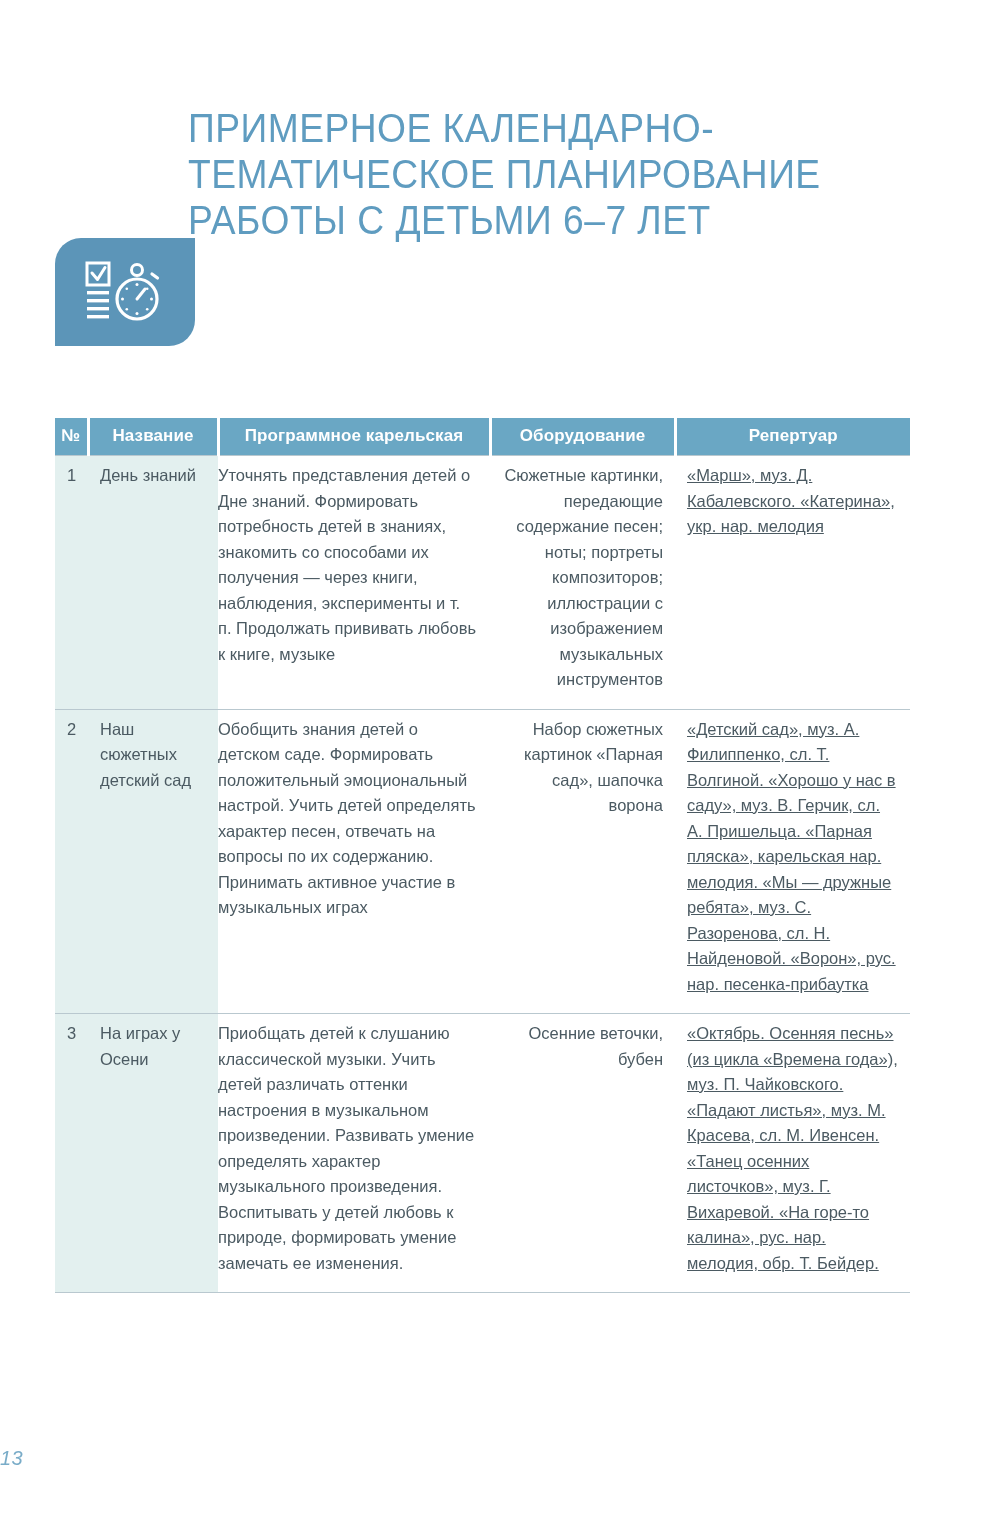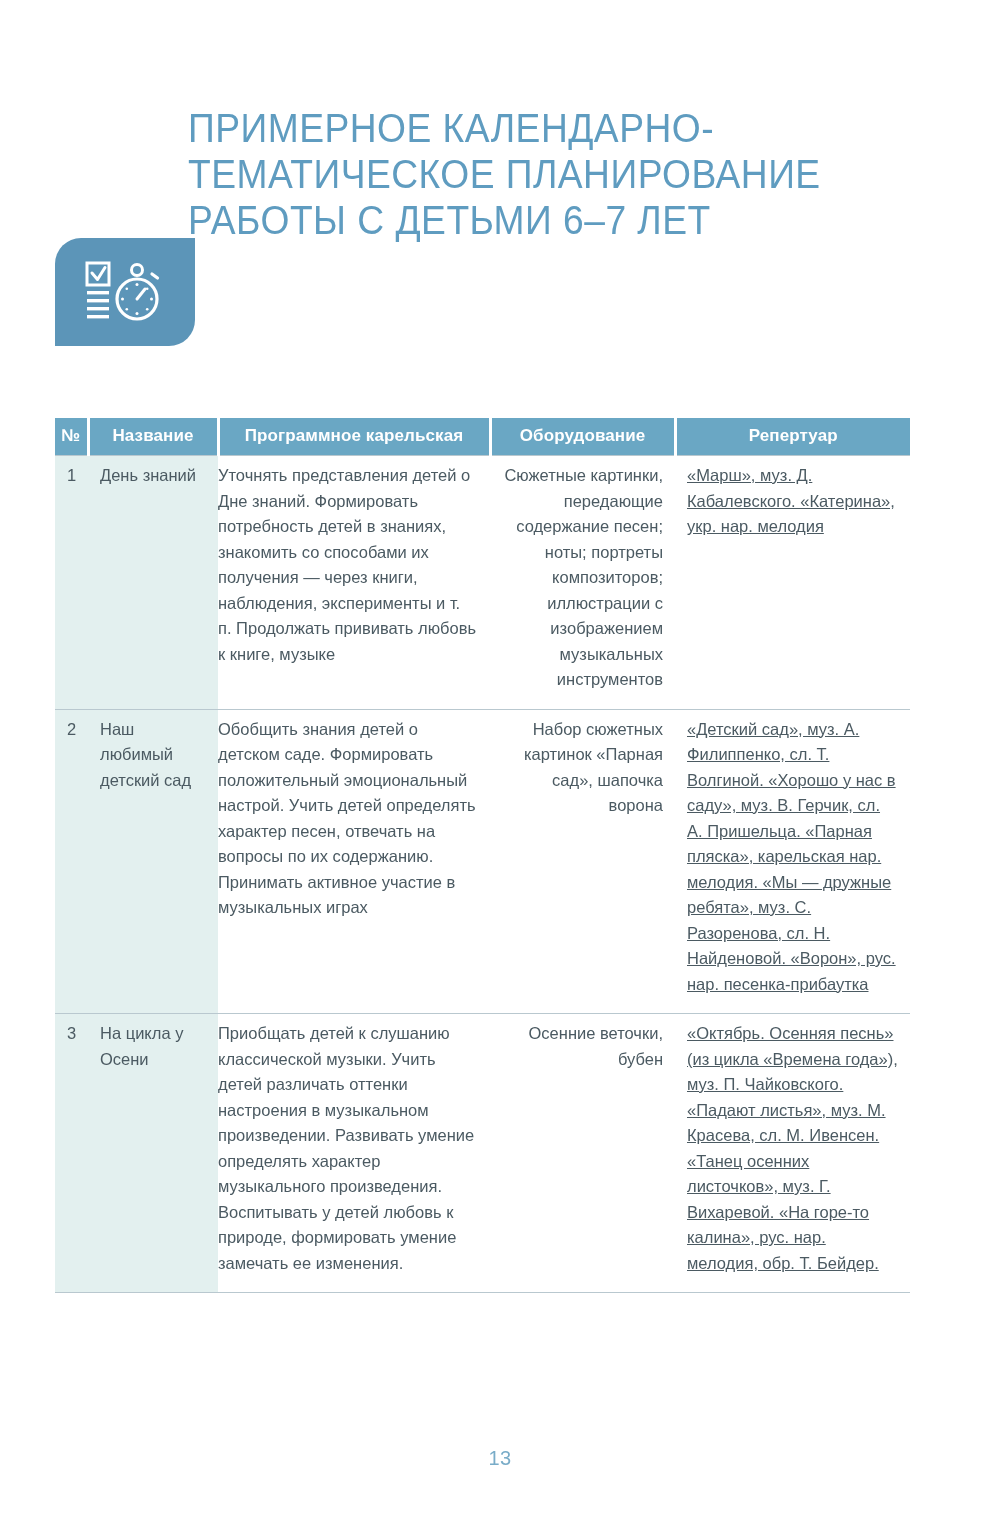--- a/index.html
+++ b/index.html
@@ -122,24 +122,25 @@
   tbody tr.data-row td.cell-rep     { padding-left: 12px; text-decoration: underline; }
 
   tbody tr.data-row.last-row td { border-bottom: 1.5px solid #b9c8cf; }
 
   
   .page-number {
     position: absolute;
     left: 0;
     top: 1447px;
     width: 1000px;
-    text-align: center;
+    text-align: left;
     font-size: 20px;
     color: #79acc8;
     letter-spacing: 0.5px;
+    font-style: italic;
   }
 </style>
 </head>
 <body>
 
 <h1 class="page-title">
   <span class="tline">ПРИМЕРНОЕ КАЛЕНДАРНО-</span>
   <span class="tline">ТЕМАТИЧЕСКОЕ ПЛАНИРОВАНИЕ</span>
   <span class="tline">РАБОТЫ С ДЕТЬМИ 6–7 ЛЕТ</span>
 </h1>
@@ -196,29 +197,29 @@
     <tr class="data-row">
       <td class="cell-num">1</td>
       <td class="cell-name">День знаний</td>
       <td class="cell-content">Уточнять представления детей о Дне знаний. Формировать потребность детей в знаниях, знакомить со способами их получения — через книги, наблюдения, эксперименты и т. п. Продолжать прививать любовь к книге, музыке</td>
       <td class="cell-equip">Сюжетные картинки, передающие содержание песен; ноты; портреты композиторов; иллюстрации с изображением музыкальных инструментов</td>
       <td class="cell-rep">«Марш», муз. Д. Кабалевского. «Катерина», укр. нар. мелодия</td>
     </tr>
 
     <tr class="data-row">
       <td class="cell-num">2</td>
-      <td class="cell-name">Наш любимый детский сад</td>
+      <td class="cell-name">Наш сюжетных детский сад</td>
       <td class="cell-content">Обобщить знания детей о детском саде. Формировать положительный эмоциональный настрой. Учить детей определять характер песен, отвечать на вопросы по их содержанию. Принимать активное участие в музыкальных играх</td>
       <td class="cell-equip">Набор сюжетных картинок «Парная сад», шапочка ворона</td>
       <td class="cell-rep">«Детский сад», муз. А. Филиппенко, сл. Т. Волгиной. «Хорошо у нас в саду», муз. В. Герчик, сл. А. Пришельца. «Парная пляска», карельская нар. мелодия. «Мы — дружные ребята», муз. С. Разоренова, сл. Н. Найденовой. «Ворон», рус. нар. песенка-прибаутка</td>
     </tr>
 
     <tr class="data-row last-row">
       <td class="cell-num">3</td>
-      <td class="cell-name">На цикла у Осени</td>
+      <td class="cell-name">На играх у Осени</td>
       <td class="cell-content">Приобщать детей к слушанию классической музыки. Учить детей различать оттенки настроения в музыкальном произведении. Развивать умение определять характер музыкального произведения. Воспитывать у детей любовь к природе, формировать умение замечать ее изменения.</td>
       <td class="cell-equip">Осенние веточки, бубен</td>
       <td class="cell-rep">«Октябрь. Осенняя песнь» (из цикла «Времена года»), муз. П. Чайковского. «Падают листья», муз. М. Красева, сл. М. Ивенсен. «Танец осенних листочков», муз. Г. Вихаревой. «На горе-то калина», рус. нар. мелодия, обр. Т. Бейдер.</td>
     </tr>
   </tbody>
 </table>
 
 <div class="page-number">13</div>
 
 </body></html>

